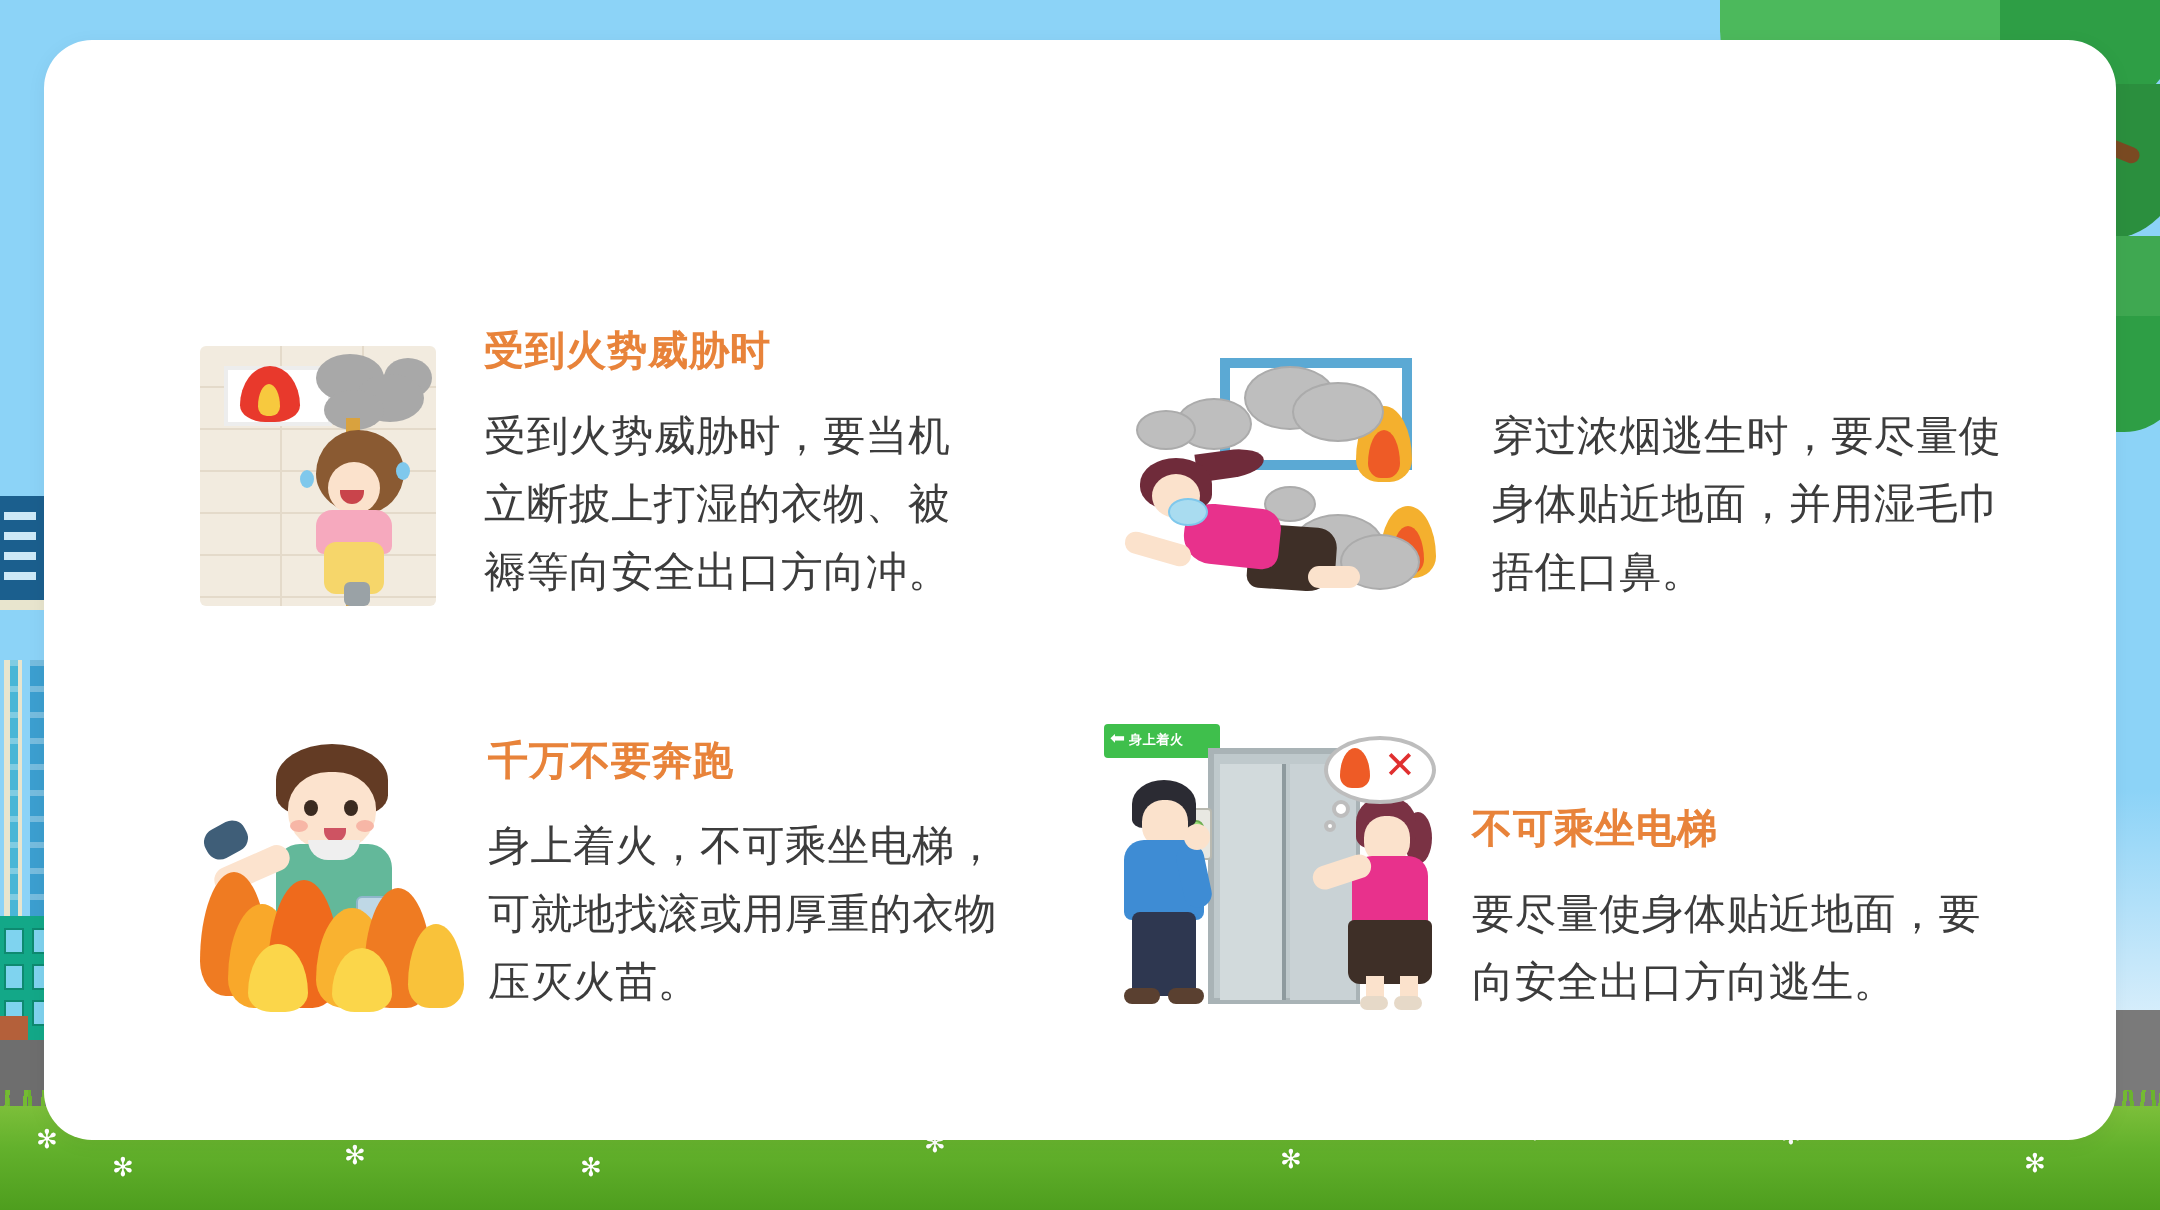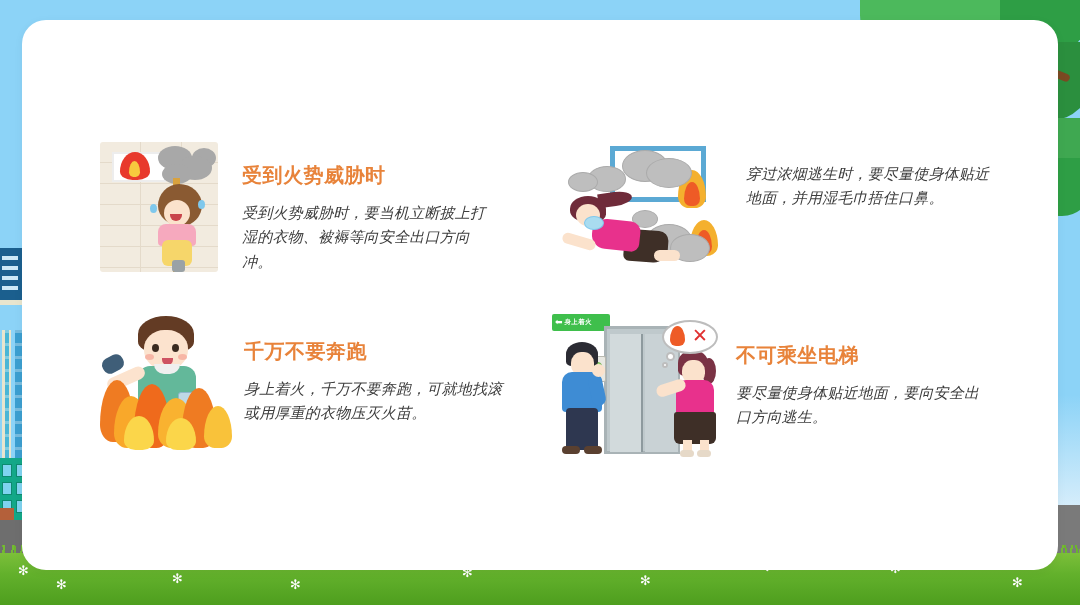--- a/index.html
+++ b/index.html
@@ -94,35 +94,35 @@
   }
   .page-title {
     font-size:31px; font-weight:bold; color:#E8833A; letter-spacing:7px;
     font-family:"DejaVu Sans","Liberation Sans",sans-serif;
   }
 
   
   .grid { position:absolute; left:60px; top:122px; width:930px; }
   .row { display:flex; }
   .row-2 { margin-top:38px; }
-  .item { display:flex; align-items:flex-start; }
+  .item { display:flex; align-items:flex-end; }
   .item-1 { width:440px; padding-left:18px; }
   .item-2 { width:460px; padding-left:28px; }
   .item-3 { width:440px; padding-left:18px; }
   .item-4 { width:460px; padding-left:28px; }
 
   .thumb { flex:none; position:relative; }
   .txt { padding-top:20px; }
   .txt-indent { padding-top:20px; }
   .item-head {
     font-size:20px; font-weight:bold; color:#E8833A; letter-spacing:.5px;
     margin-bottom:12px; white-space:nowrap;
   }
   .item-body {
-    font-size:15px; color:#3C3C3C; line-height:1.62; letter-spacing:.2px;font-style:italic;
+    font-size:21px; color:#3C3C3C; line-height:1.62; letter-spacing:.2px;
   }
 
   
   .ill1 { width:118px; height:130px; background:#F2EBDF; border-radius:3px; overflow:hidden; position:relative; }
   .ill1 .bricks { position:absolute; inset:0;
      background:
        repeating-linear-gradient(to bottom, transparent 0 20px, #E4DACA 20px 21px),
        repeating-linear-gradient(to right, transparent 0 40px, #E4DACA 40px 41px);
   }
   .ill1 .window { position:absolute; left:12px; top:10px; width:54px; height:30px;
@@ -434,21 +434,21 @@
             <div class="fire F3"></div>
               <div class="fire F4"></div>
             <div class="fire F5"></div>
               <div class="fire F6"></div>
             <div class="fire F7"></div>
               <div class="fire F8"></div>
           </div>
         </div>
         <div class="txt-indent" style="padding-left:4px;padding-top:26px">
           <div class="item-head">千万不要奔跑</div>
-          <div class="item-body" style="width:270px">身上着火，千万不要奔跑，可就地找滚或用厚重的衣物压灭火苗。</div>
+          <div class="item-body" style="width:270px">身上着火，不可乘坐电梯，可就地找滚或用厚重的衣物压灭火苗。</div>
         </div>
       </div>
 
       <div class="item item-4">
         <div class="thumb">
           <div class="ill4">
             <div class="exit-sign">
               <span class="exit-arrow">⬅</span>
               <span class="exit-text">身上着火</span>
             </div>

